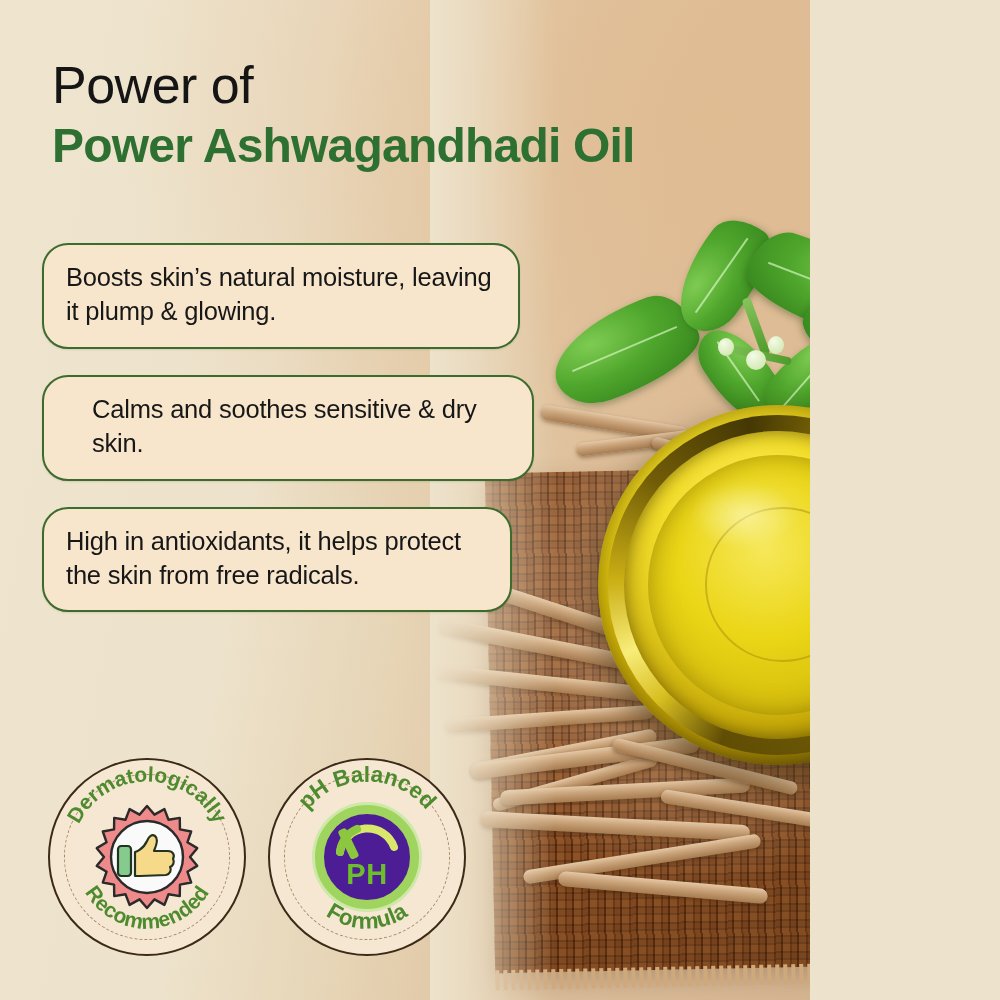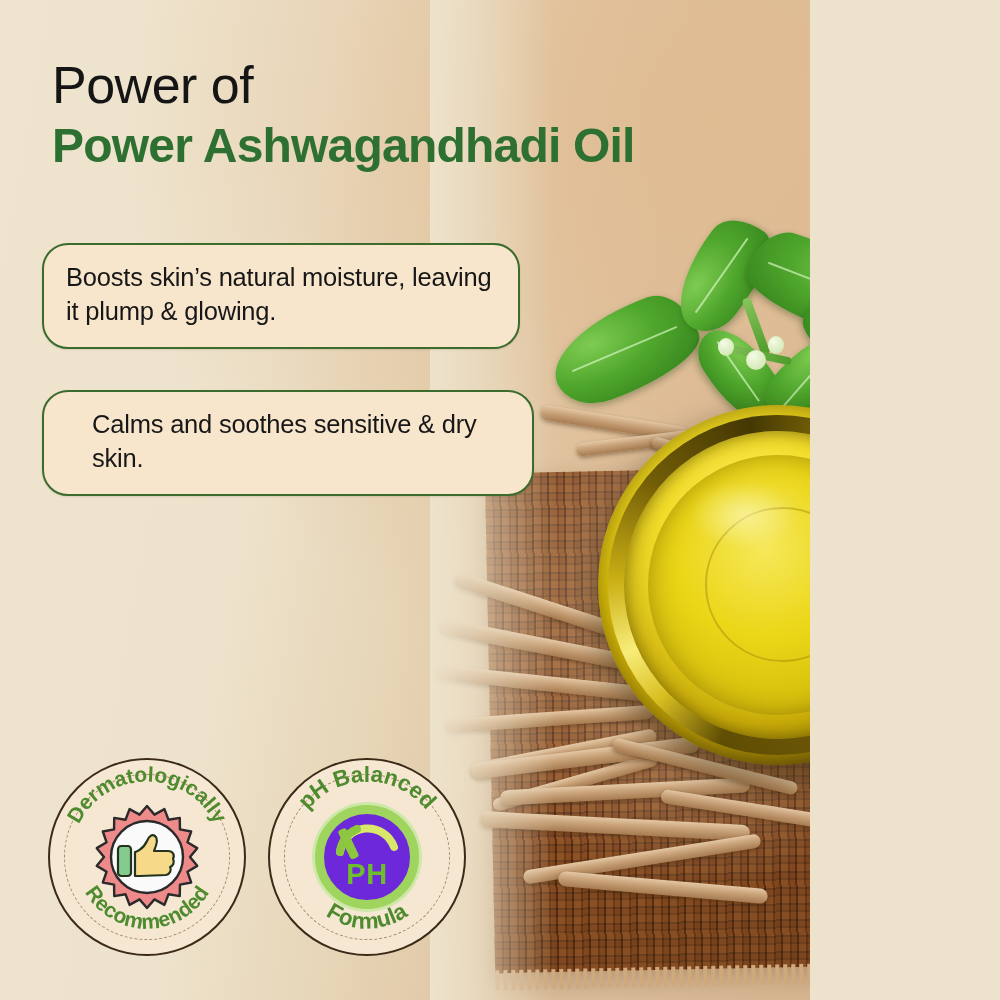--- a/index.html
+++ b/index.html
@@ -137,21 +137,21 @@
   }
 
   
   .cards{position:absolute;left:42px;top:243px;z-index:60;}
   .card{
     background:#F7E6CC;
     border:2px solid #3C6B2E;
     border-radius:26px;
     padding:16px 22px 18px 22px;
     box-sizing:border-box;
-    margin-bottom:41px;
+    margin-bottom:26px;
     box-shadow:0 1px 2px rgba(60,40,15,.12);
   }
   .card p{
     margin:0;font-size:25.5px;line-height:1.33;color:#171717;font-weight:400;
     letter-spacing:-.2px;
   }
   #card-0{width:478px;}
   #card-1{width:492px;margin-top:4px;padding-left:48px;}
   #card-2{width:470px;margin-top:6px;}
 
@@ -180,21 +180,21 @@
   .seal .scallop{position:absolute;inset:0;}
   .thumb-ico{
     position:absolute;left:50%;top:50%;transform:translate(-50%,-50%);
     width:62px;height:50px;
   }
 
   
   .ph-ico{
     position:absolute;left:50%;top:50%;transform:translate(-50%,-50%);
     width:104px;height:104px;border-radius:50%;
-    background:#6d28d9;
+    background:#4c1d95;
     border:9px solid #9FD45E;
     box-sizing:border-box;
     box-shadow:0 0 0 3px #CDE8A8;
   }
   .ph-ico .gauge{position:absolute;left:50%;top:50%;transform:translate(-50%,-50%);width:86px;height:86px;}
   .ph-txt{
     position:absolute;left:0;right:0;bottom:11px;text-align:center;
     font-size:29px;font-weight:700;color:#6EBE2B;letter-spacing:.5px;line-height:1;
   }
 </style>
@@ -279,20 +279,23 @@
     <div class="l1">Power of</div>
     <div class="l2">Power Ashwagandhadi Oil</div>
   </div>
 
   <div class="cards">
     <div class="card" id="card-0">
       <p>Boosts skin’s natural moisture, leaving it plump &amp; glowing.</p>
     </div>
     <div class="card" id="card-1">
       <p>Calms and soothes sensitive &amp; dry skin.</p>
+    </div>
+    <div class="card" id="card-2">
+      <p>High in antioxidants, it helps protect the skin from free radicals.</p>
     </div>
   </div>
 
   <div class="badges">
 
     <div class="badge">
       <div class="dashring"></div>
       <svg class="curve" viewBox="0 0 198 198">
         <defs>
           <path id="topArc1" d="M 22,99 A 77,77 0 0 1 176,99" fill="none"></path>

